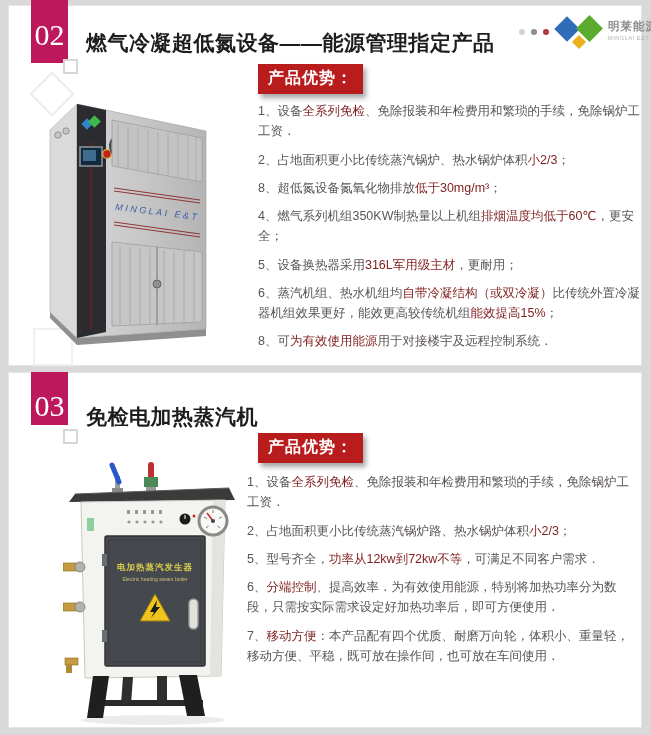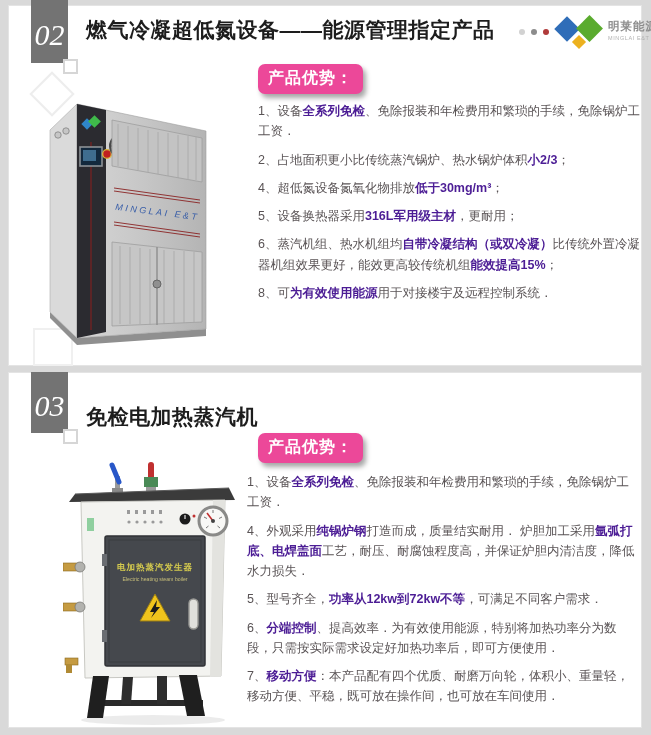--- a/index.html
+++ b/index.html
@@ -6,62 +6,62 @@
   body{
     width:651px;height:735px;position:relative;overflow:hidden;
     background:#d9d9d9;
     font-family:"Liberation Sans","DejaVu Sans",sans-serif;
   }
   .card{position:absolute;left:8px;width:634px;background:#ffffff;border:1px solid #e4e4e4;box-sizing:border-box;}
   .card.c1{top:5px;height:361px;}
   .card.c2{top:372px;height:356px;}
 
   .num-badge{
-    position:absolute;left:31px;width:37px;background:#737373;color:#fff;
+    position:absolute;left:31px;width:37px;background:#be185d;color:#fff;
     font-family:"Liberation Serif","DejaVu Serif",serif;
-    font-size:30px;text-align:center;z-index:5;font-style:italic;
+    font-size:30px;text-align:center;z-index:5;
   }
   .num-badge.b1{top:0;height:63px;line-height:70px;}
-  .num-badge.b2{top:372px;height:61px;line-height:68px;}
+  .num-badge.b2{top:372px;height:53px;line-height:68px;}
 
   .corner-sq{position:absolute;width:11px;height:11px;background:#fff;border:2px solid #d6d6d6;z-index:6;}
   .sq1{left:63px;top:59px;}
   .sq2{left:63px;top:429px;}
 
   .sec-title{
     position:absolute;left:86px;color:#1d1d1d;font-weight:bold;
     font-size:21px;letter-spacing:0.5px;white-space:nowrap;z-index:4;
   }
-  .t1{top:16px;}
+  .t1{top:29px;}
   .t2{top:403px;}
 
   
   .logo{position:absolute;left:516px;top:13px;width:130px;height:42px;z-index:4;}
   .logo .dot{position:absolute;width:6px;height:6px;border-radius:50%;top:16px;}
   .logo .d0{left:3px;}  .logo .d1{left:15px;} .logo .d2{left:27px;}
   .logo .dia{position:absolute;transform:rotate(45deg);}
   .logo .dia.blue{left:42px;top:7px;width:18px;height:18px;}
   .logo .dia.green{left:64px;top:6px;width:19px;height:19px;}
   .logo .dia.yellow{left:58px;top:24px;width:10px;height:10px;z-index:2;}
   .logo .nm-cn{position:absolute;left:92px;top:6px;font-size:11.5px;font-weight:bold;color:#8d8d8d;letter-spacing:1px;white-space:nowrap;}
   .logo .nm-en{position:absolute;left:92px;top:22px;font-size:5.5px;color:#b3b3b3;letter-spacing:0.6px;white-space:nowrap;}
 
   .adv-badge{
-    position:absolute;left:258px;background:#ec4899;color:#fff;
+    position:absolute;left:258px;background:#b91c1c;color:#fff;
     font-size:16px;font-weight:bold;letter-spacing:1px;
-    padding:4px 10px 5px;box-shadow:3px 4px 5px rgba(0,0,0,0.35);z-index:4;white-space:nowrap;border-radius:7px;
+    padding:4px 10px 5px;box-shadow:3px 4px 5px rgba(0,0,0,0.35);z-index:4;white-space:nowrap;
   }
   .a1{top:64px;}
   .a2{top:433px;}
 
   .adv-list{position:absolute;font-size:12.5px;color:#5a5456;z-index:4;}
   .l1{left:258px;top:101px;width:384px;}
   .l2{left:247px;top:472px;width:394px;}
   .adv-item{margin:0 0 8px;line-height:1.62;}
-  .adv-item .red{color:#4c1d95;font-weight:bold;}
+  .adv-item .red{color:#7f1d1d;}
 
   .deco-diamond{position:absolute;left:36px;top:78px;width:28px;height:28px;border:2px solid #ededed;transform:rotate(45deg);z-index:1;}
   .deco-outline{position:absolute;left:33px;top:328px;width:36px;height:34px;border:2px solid #f0f0f0;z-index:1;}
 
   .prod-img{position:absolute;z-index:3;}
   .img1{left:28px;top:84px;width:224px;height:288px;}
   .img2{left:63px;top:462px;width:180px;height:268px;}
 </style>
 </head>
 <body>
@@ -165,21 +165,22 @@
       <line x1="129" y1="163" x2="129" y2="241" stroke="#8d8d8d" stroke-width="1.4"></line>
       <circle cx="129" cy="200" r="4" fill="#909090" stroke="#666" stroke-width="1"></circle>
     </g>
   </svg>
 </div>
 
 <div class="adv-badge a1">产品优势：</div>
 <div class="adv-list l1">
     <p class="adv-item"><span>1、设备</span><span class="red">全系列免检</span><span>、免除报装和年检费用和繁琐的手续，免除锅炉工工资．</span></p>
     <p class="adv-item"><span>2、占地面积更小比传统蒸汽锅炉、热水锅炉体积</span><span class="red">小2/3</span><span>；</span></p>
-    <p class="adv-item"><span>4、超低氮设备氮氧化物排放</span><span class="red">低于30mg/m³</span><span>；</span></p>
+    <p class="adv-item"><span>8、超低氮设备氮氧化物排放</span><span class="red">低于30mg/m³</span><span>；</span></p>
+    <p class="adv-item"><span>4、燃气系列机组350KW制热量以上机组</span><span class="red">排烟温度均低于60℃</span><span>，更安全；</span></p>
     <p class="adv-item"><span>5、设备换热器采用</span><span class="red">316L军用级主材</span><span>，更耐用；</span></p>
     <p class="adv-item"><span>6、蒸汽机组、热水机组均</span><span class="red">自带冷凝结构（或双冷凝）</span><span>比传统外置冷凝器机组效果更好，能效更高较传统机组</span><span class="red">能效提高15%</span><span>；</span></p>
     <p class="adv-item"><span>8、可</span><span class="red">为有效使用能源</span><span>用于对接楼宇及远程控制系统．</span></p>
   </div>
 
 <div class="num-badge b2">03</div>
 <div class="corner-sq sq2"></div>
 <div class="sec-title t2">免检电加热蒸汽机</div>
 
 <div class="prod-img img2">
@@ -262,17 +263,17 @@
       <polygon points="116,213 134,213 142,254 124,254"></polygon>
       <polygon points="60,215 70,215 68,242 58,242" fill="#2e2e2e"></polygon>
       <polygon points="94,214 104,214 104,242 94,242" fill="#2e2e2e"></polygon>
     </g>
   </svg>
 </div>
 
 <div class="adv-badge a2">产品优势：</div>
 <div class="adv-list l2">
     <p class="adv-item"><span>1、设备</span><span class="red">全系列免检</span><span>、免除报装和年检费用和繁琐的手续，免除锅炉工工资．</span></p>
-    <p class="adv-item"><span>4、外观采用</span><span class="red">纯锅炉钢</span><span>打造而成，质量结实耐用． 炉胆加工采用</span><span class="red">氩弧打底、电焊盖面</span><span>工艺，耐压、耐腐蚀程度高，并保证炉胆内清洁度，降低水力损失．</span></p>
+    <p class="adv-item"><span>2、占地面积更小比传统蒸汽锅炉路、热水锅炉体积</span><span class="red">小2/3</span><span>；</span></p>
     <p class="adv-item"><span>5、型号齐全，</span><span class="red">功率从12kw到72kw不等</span><span>，可满足不同客户需求．</span></p>
     <p class="adv-item"><span>6、</span><span class="red">分端控制</span><span>、提高效率．为有效使用能源，特别将加热功率分为数段，只需按实际需求设定好加热功率后，即可方便使用．</span></p>
     <p class="adv-item"><span>7、</span><span class="red">移动方便</span><span>：本产品配有四个优质、耐磨万向轮，体积小、重量轻，移动方便、平稳，既可放在操作间，也可放在车间使用．</span></p>
   </div>
 
 </body></html>

